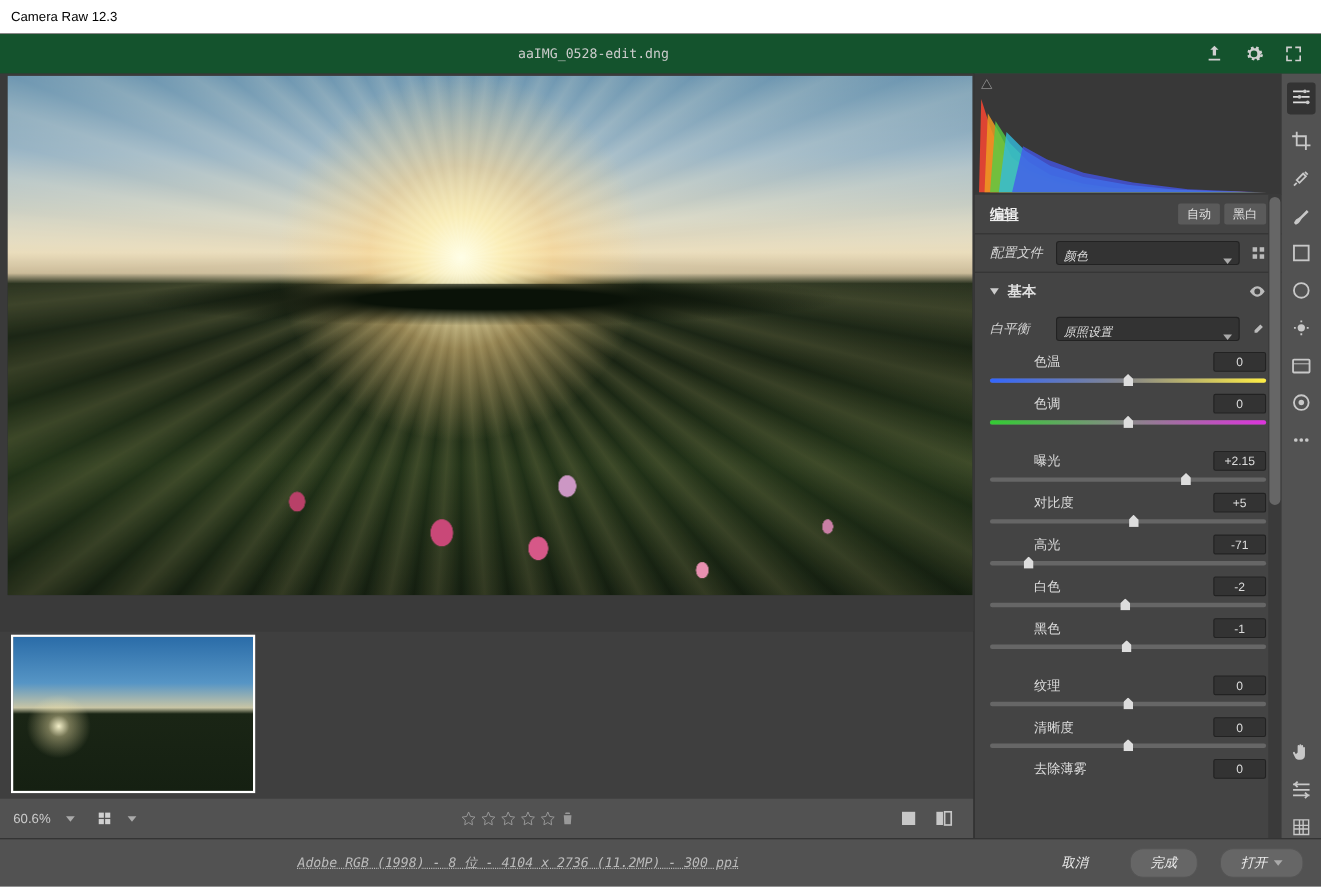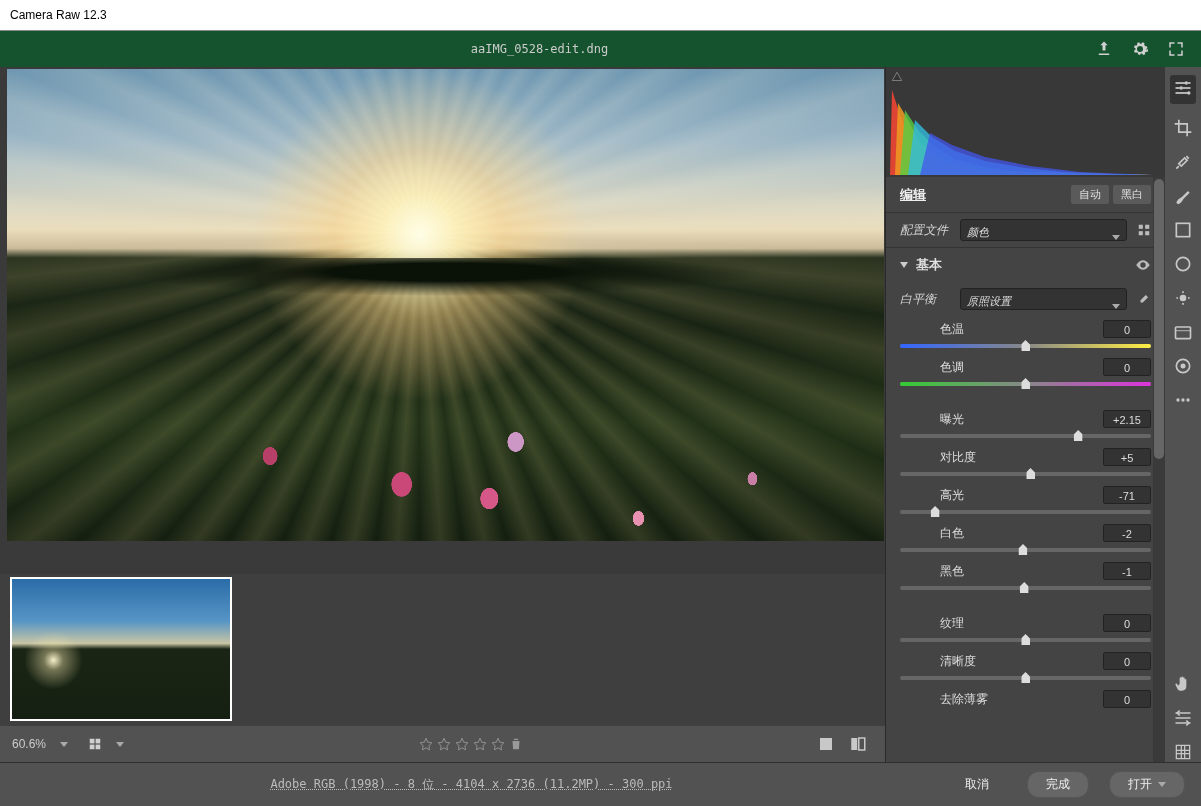--- a/index.html
+++ b/index.html
@@ -63,21 +63,21 @@
 .track { height:4px; background:#666; margin-top:6px; margin-bottom:4px; position:relative; border-radius:2px; }
 .track .grad { position:absolute; inset:0; border-radius:2px; }
 .knob { width:9px; height:11px; background:#ddd; position:absolute; top:-4px; transform:translateX(-50%); clip-path:polygon(50% 0,100% 40%,100% 100%,0 100%,0 40%); }
 .gap { height:14px; }
 .toolstrip { width:36px; background:#525252; display:flex; flex-direction:column; align-items:center; padding-top:8px; gap:14px; }
 .toolstrip .icon { width:20px; height:20px; fill:#c8c8c8; }
 .toolstrip .active { background:#333; border-radius:3px; padding:3px; }
 .scrollpane { flex:1; overflow:hidden; position:relative; }
 .scrollind { position:absolute; right:0; top:0; bottom:0; width:12px; background:#3a3a3a; }
 .scrollind .thumb-sb { position:absolute; right:1px; top:2px; width:10px; height:280px; background:#666; border-radius:5px; }
-.bottombar { height:44px; background:#525252; display:flex; align-items:center; justify-content:center; padding:0 16px; gap:20px; border-top:1px solid #2f2f2f; }
+.bottombar { height:44px; background:#525252; display:flex; align-items:center; justify-content:center; padding:0 16px; gap:20px; border-top:1px solid #2f2f2f;font-style:italic; }
 .bottombar .info { flex:1; text-align:center; font-family:monospace; color:#bbb; text-decoration:underline dotted; }
 .btn { background:#666; border:1px solid #555; color:#eee; padding:4px 18px; border-radius:12px; font-size:12px; cursor:pointer; display:flex; align-items:center; gap:4px; }
 .btn.ghost { background:transparent; border:none; }
 .eye { width:16px; height:16px; }
 .spread { display:flex; align-items:center; gap:6px; }
 </style>
 </head>
 <body>
 
 <div class="titlebar">

